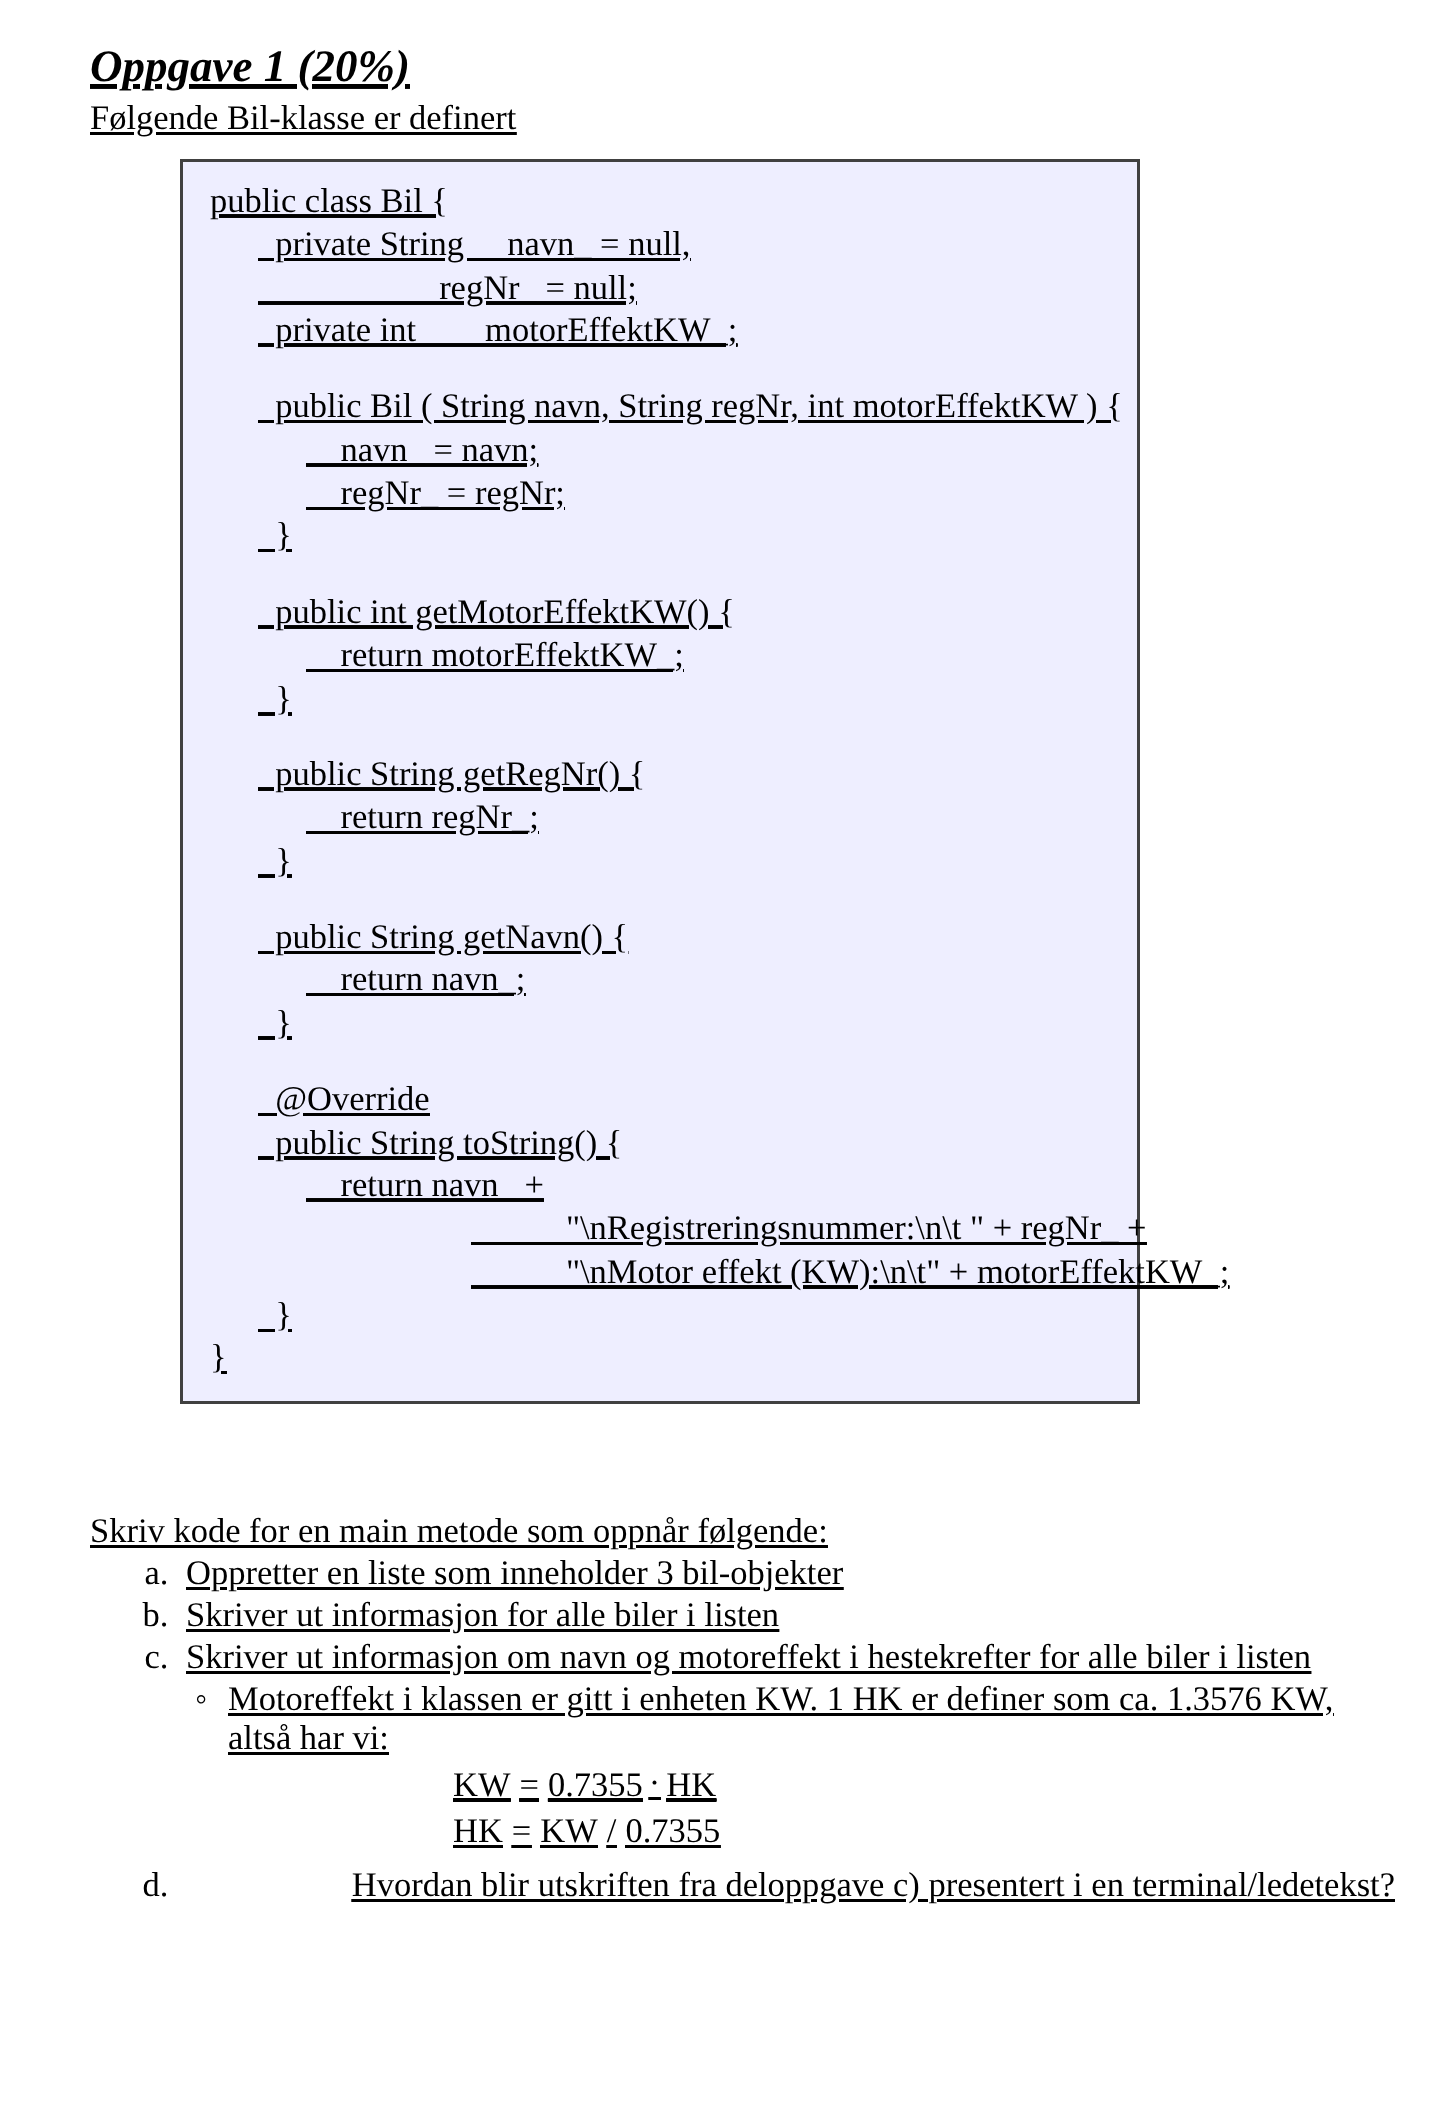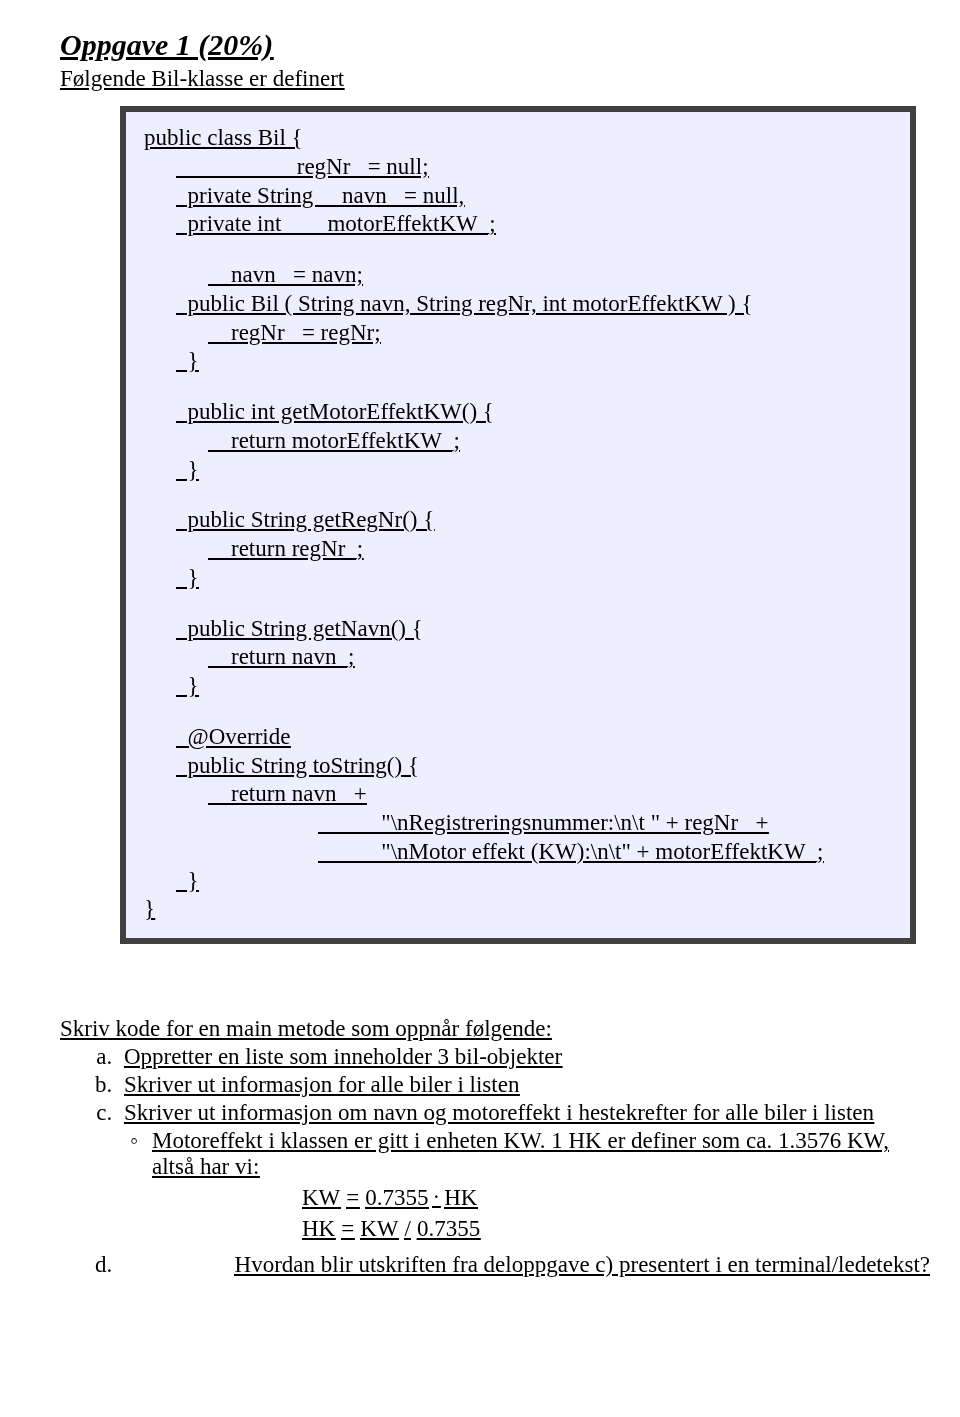--- a/index.html
+++ b/index.html
@@ -22,22 +22,22 @@
     font-style: italic;
     margin: 0 0 4px 0;
     text-decoration: underline;
   }
   .subtitle {
     font-size: 23px;
     margin: 0 0 14px 0;
   }
   .codebox {
     background: #eeeeff;
-    border: 6px solid #404040;
-    width: 796px;
+    border: 2px solid #404040;
+    width: 640px;
     margin-left: 60px;
     padding: 12px 18px 14px 18px;
     font-size: 23px;
     line-height: 1.25;
     font-family: "Times New Roman", Times, serif;
   }
   .codebox .line { white-space: pre; }
   .codebox .blank { height: 22px; }
   .i1 { padding-left: 32px; }
   .i2 { padding-left: 64px; }
@@ -81,26 +81,26 @@
 </head>
 <body>
 
 <div class="page">
 
   <h1 class="title">Oppgave 1 (20%)</h1>
   <p class="subtitle">Følgende Bil-klasse er definert</p>
 
   <div class="codebox">
     <div class="line">public class Bil {</div>
+    <div class="line i1">  private String     navn_ = null,</div>
     <div class="line i1">                     regNr_ = null;</div>
-    <div class="line i1">  private String     navn_ = null,</div>
     <div class="line i1">  private int        motorEffektKW_;</div>
     <div class="blank"></div>
+    <div class="line i1">  public Bil ( String navn, String regNr, int motorEffektKW ) {</div>
     <div class="line i2">    navn_ = navn;</div>
-    <div class="line i1">  public Bil ( String navn, String regNr, int motorEffektKW ) {</div>
     <div class="line i2">    regNr_ = regNr;</div>
     <div class="line i1">  }</div>
     <div class="blank"></div>
     <div class="line i1">  public int getMotorEffektKW() {</div>
     <div class="line i2">    return motorEffektKW_;</div>
     <div class="line i1">  }</div>
     <div class="blank"></div>
     <div class="line i1">  public String getRegNr() {</div>
     <div class="line i2">    return regNr_;</div>
     <div class="line i1">  }</div>

